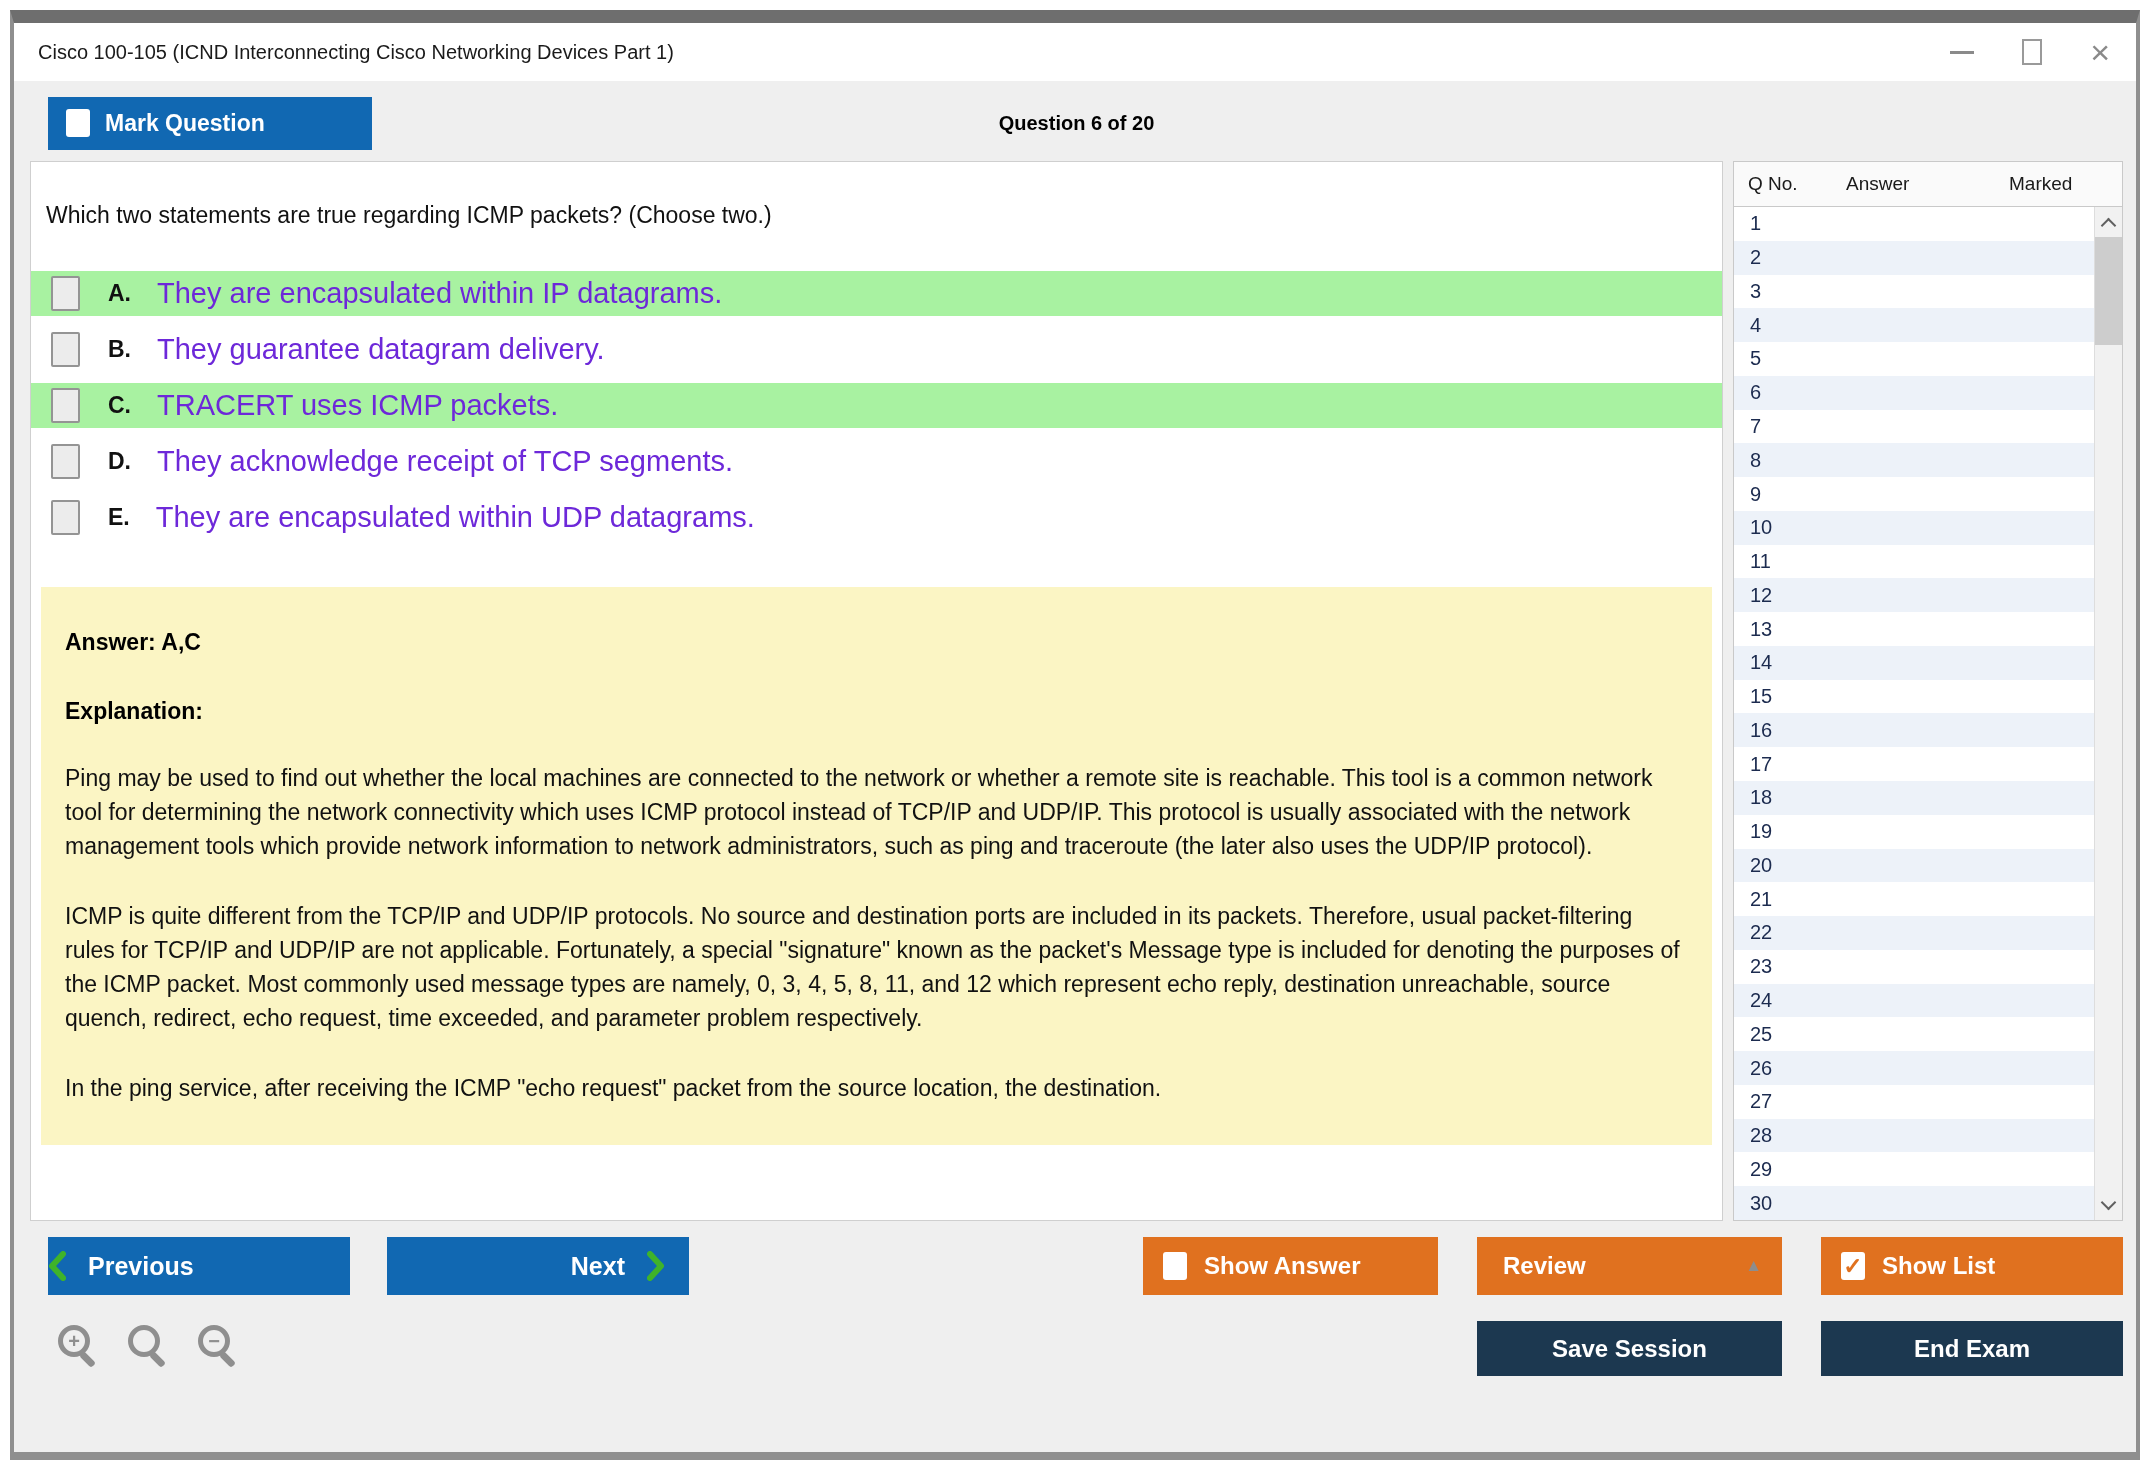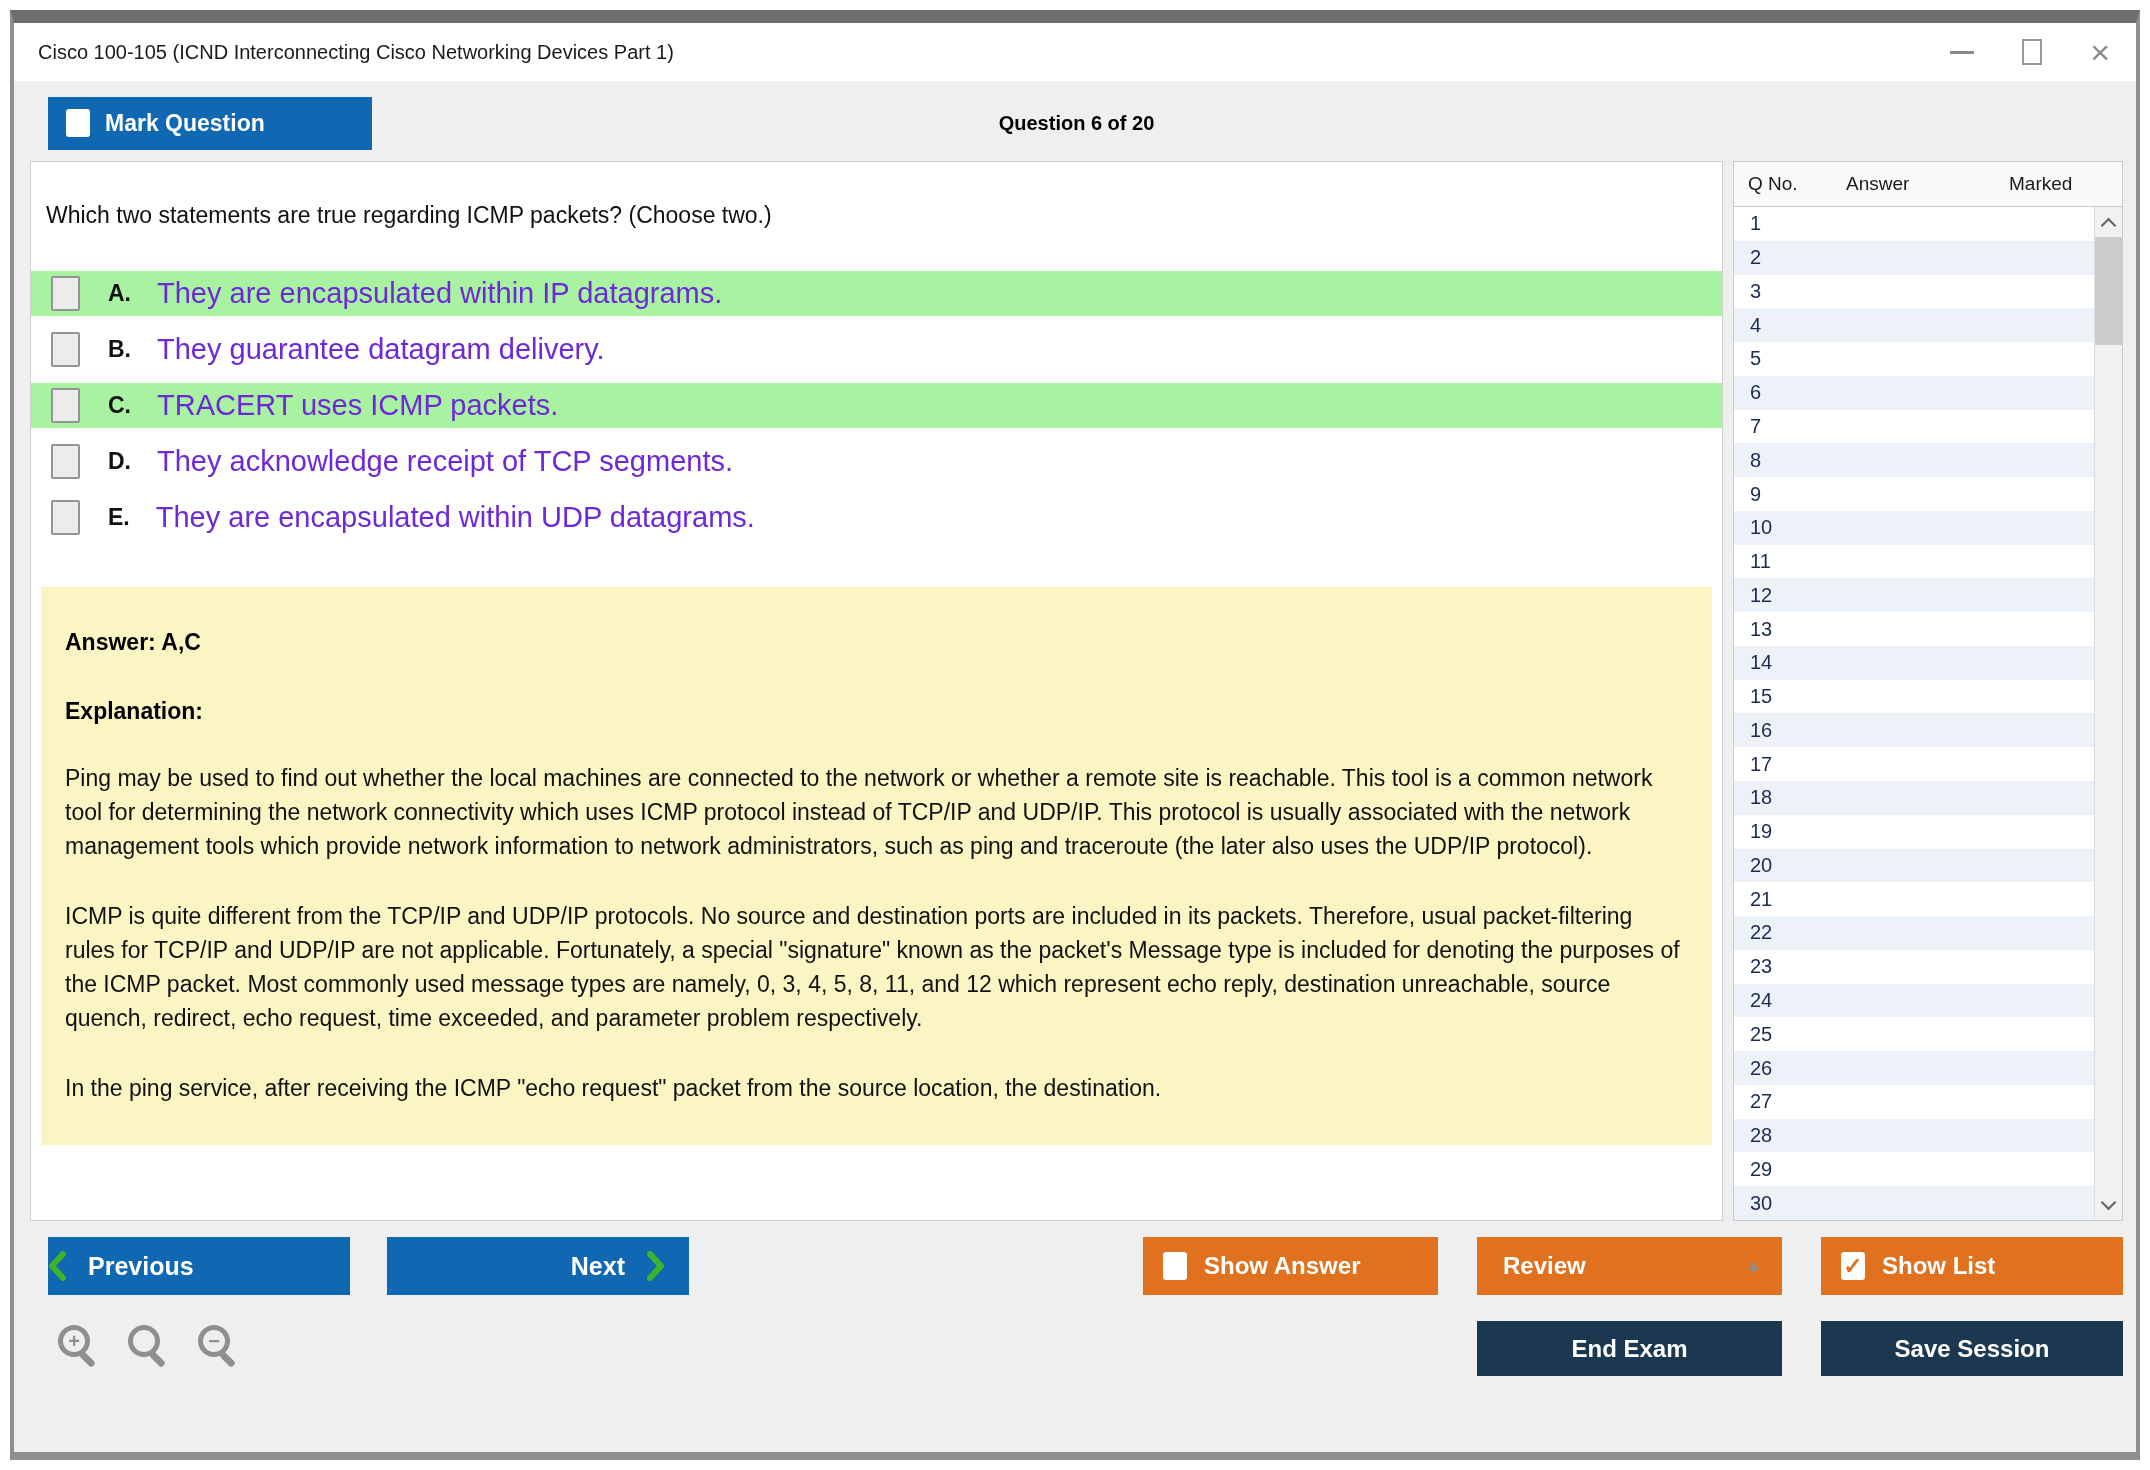--- a/index.html
+++ b/index.html
@@ -327,21 +327,21 @@
       <div class="orange-btn review-btn">
         <span class="lbl">Review</span>
         <span class="review-caret">▲</span>
       </div>
       <div class="orange-btn">
         <span class="btn-check">✓</span>
         <span class="lbl">Show List</span>
       </div>
       <div class="cell-empty"></div>
       <div class="navy-btn">
+        <span class="lbl">Save Session</span>
+      </div>
+      <div class="navy-btn">
         <span class="lbl">End Exam</span>
       </div>
-      <div class="navy-btn">
-        <span class="lbl">Save Session</span>
-      </div>
     </div>
   </div>
 
 </div>
 
 </body></html>

